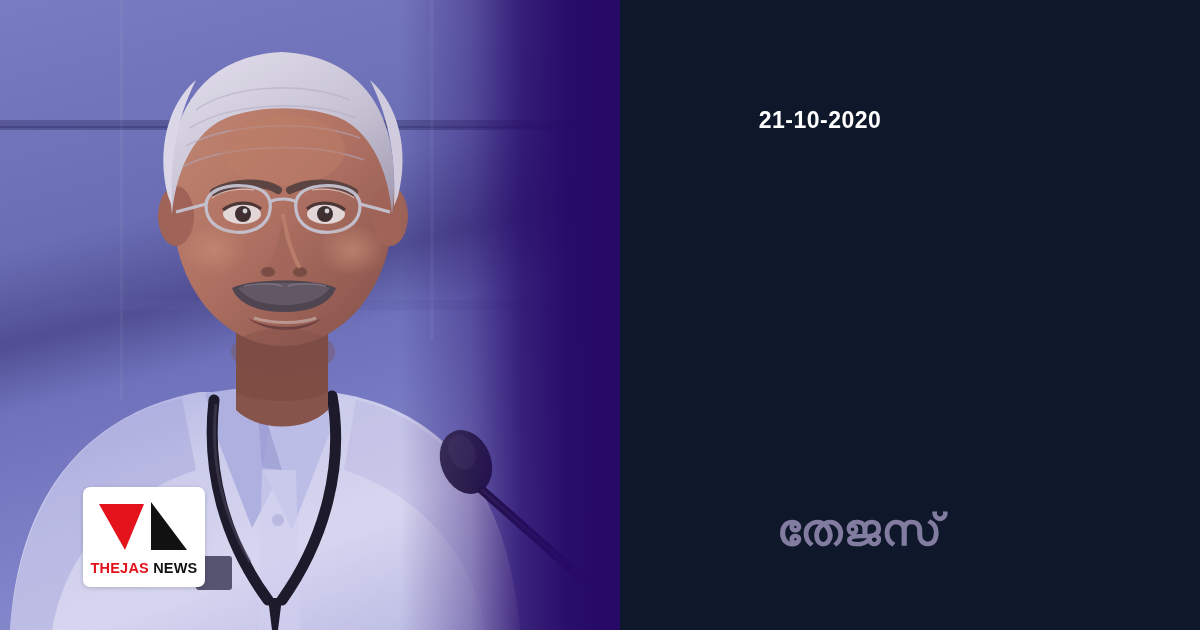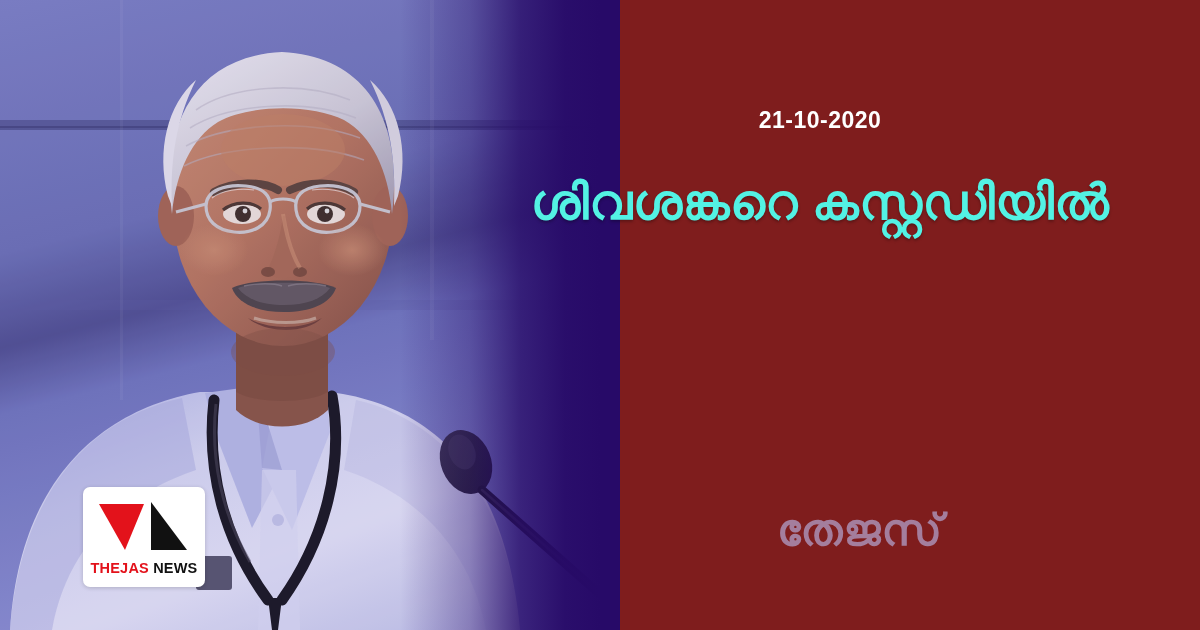--- a/index.html
+++ b/index.html
@@ -6,21 +6,21 @@
   html, body {
     width:1200px; height:630px;
     background:#2a0a6e;
     font-family:"Liberation Sans", sans-serif;
     overflow:hidden;
   }
 
   #card {
     position:relative;
     width:1200px; height:630px;
-    background:#7f1d1d;
+    background:#0f172a;
     overflow:hidden;
   }
 
   
   #photo {
     position:absolute; left:0; top:0;
     width:620px; height:630px;
     overflow:hidden;
   }
   #photo svg { display:block; width:620px; height:630px; }
@@ -259,21 +259,20 @@
       <rect x="0" y="0" width="620" height="630" fill="#6a5fb0" opacity="0.10"></rect>
     </svg>
     <div id="photo-fade"></div>
   </div>
 
   <div id="textcol">
 
     <div id="date">21-10-2020</div>
 
     <div id="headline">
-      <span class="hl-line">ശിവശങ്കറെ കസ്റ്റഡിയിൽ</span>
     </div>
 
   </div>
 
   <div id="logo">
     <svg id="logo-marks" viewBox="0 0 122 62" xmlns="http://www.w3.org/2000/svg" aria-hidden="true">
       <polygon points="16,10 61,10 42,56" fill="#e3121b"></polygon>
       <polygon points="68,8 68,56 104,56" fill="#111111"></polygon>
     </svg>
     <div id="logo-text">

